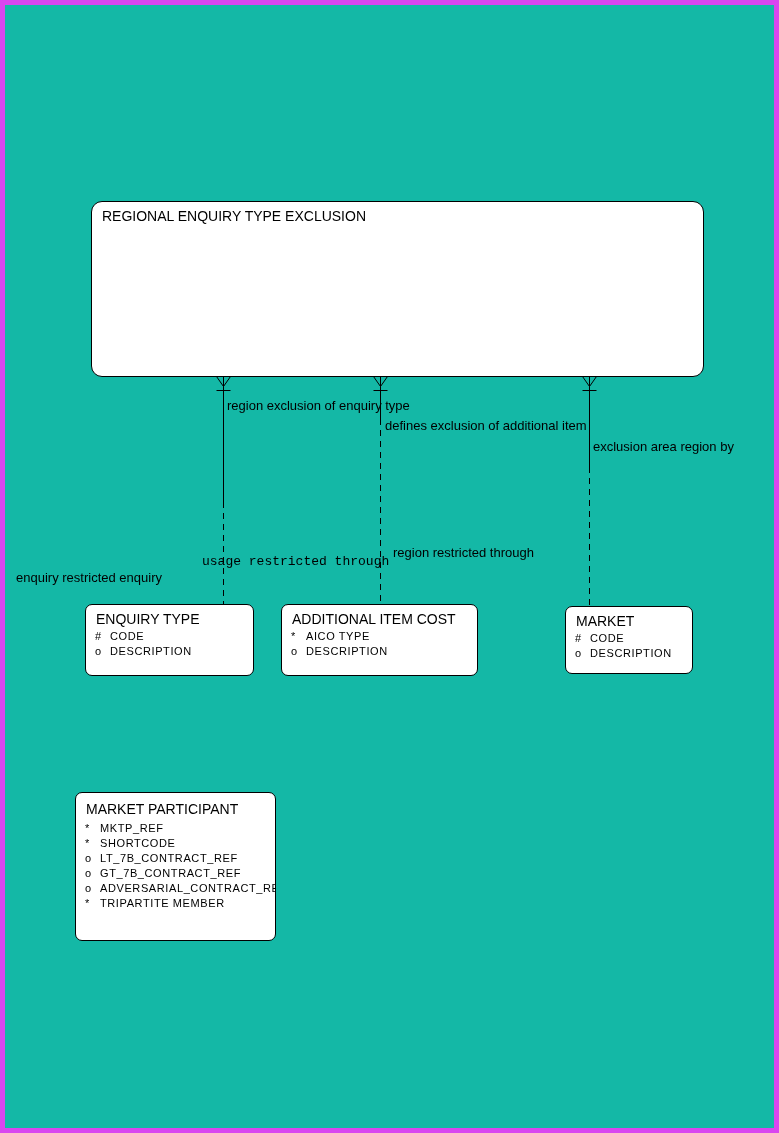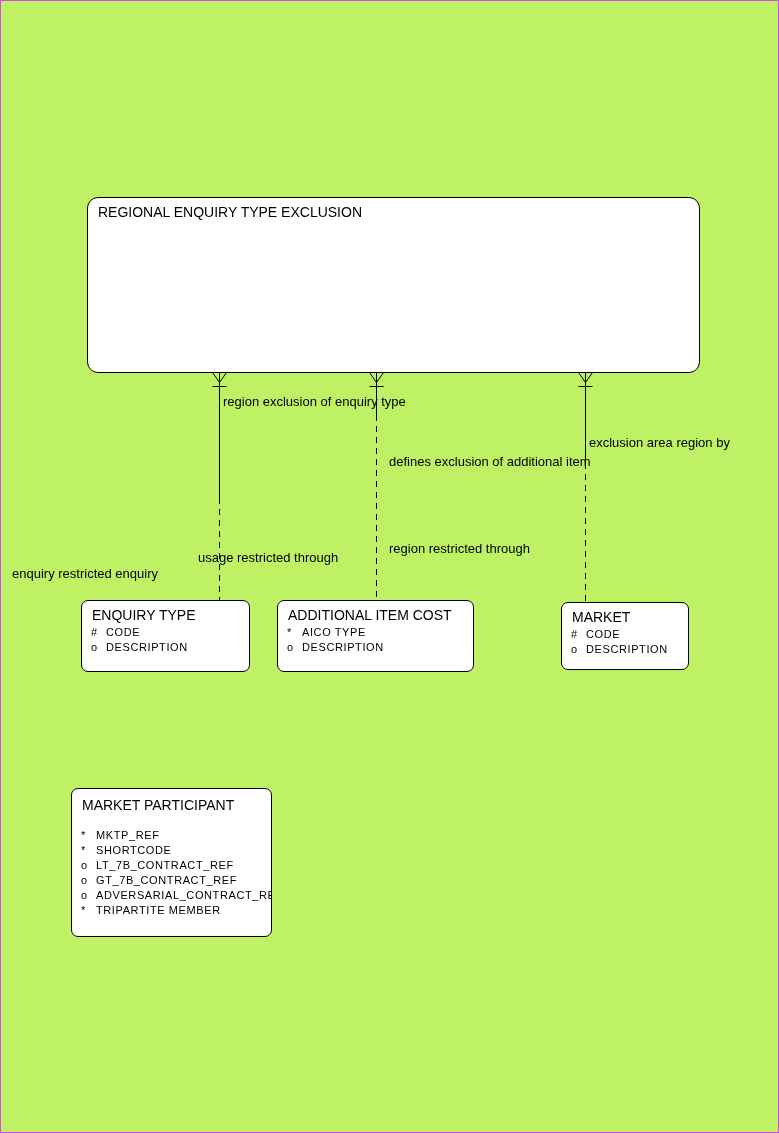--- a/index.html
+++ b/index.html
@@ -1,21 +1,21 @@
 <!DOCTYPE html>
 <html><head>
 <meta charset="utf-8">
 <style>
   html,body{margin:0;padding:0;background:#fff;}
   .page{
     position:relative;
     width:779px;height:1133px;
     box-sizing:border-box;
-    border:1px solid #d946ef;
-    background:#bef264;
+    border:5px solid #d946ef;
+    background:#14b8a6;
     font-family:"Liberation Sans", sans-serif;
     color:#000;
     overflow:hidden;
   }
   .connectors{position:absolute;left:0;top:0;width:779px;height:1133px;}
   .entity{
     position:absolute;
     box-sizing:border-box;
     border:1px solid #000;
     border-radius:7px;
@@ -44,26 +44,26 @@
     line-height:14px;
     white-space:nowrap;
     background:transparent;
   }
   
   #root-entity{left:86px;top:196px;width:613px;height:176px;border-radius:11px;}
   #entity-enquiry-type{left:80px;top:599px;width:169px;height:72px;}
   #entity-additional-item-cost{left:276px;top:599px;width:197px;height:72px;}
   #entity-region{left:560px;top:601px;width:128px;height:68px;}
   #entity-market-participant{left:70px;top:787px;width:201px;height:149px;}
-  #entity-market-participant .title{margin-top:8px;margin-bottom:14px;}
+  #entity-market-participant .title{margin-top:8px;margin-bottom:3px;}
   
   #label-rel1-parent{left:222px;top:394px;}
-  #label-rel2-parent{left:388px;top:414px;margin-top:40px;}
+  #label-rel2-parent{left:380px;top:414px;}
   #label-rel3-parent{left:588px;top:435px;}
-  #label-rel2-child{left:197px;top:550px;}
+  #label-rel2-child{left:197px;top:550px;font-family:Liberation Mono, monospace;}
   #label-rel3-child{left:388px;top:541px;text-align:center;}
   #label-rel1-child{left:11px;top:566px;}
 </style>
 </head>
 <body>
 
 <div class="page">
 
   <svg class="connectors" viewBox="0 0 779 1133" xmlns="http://www.w3.org/2000/svg">
 

